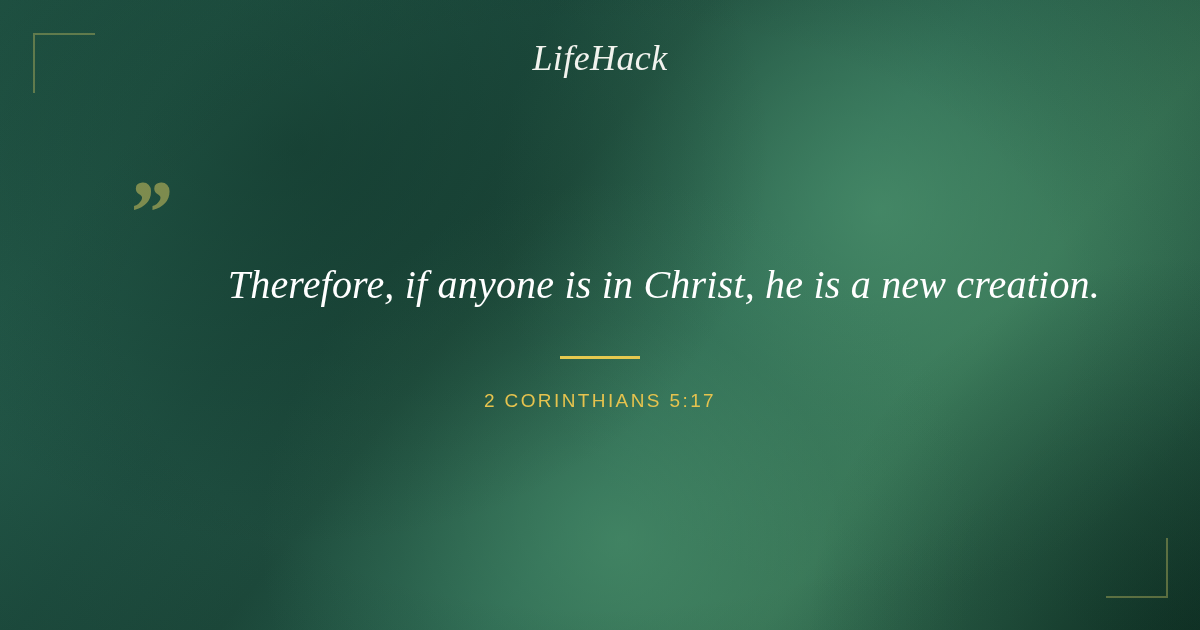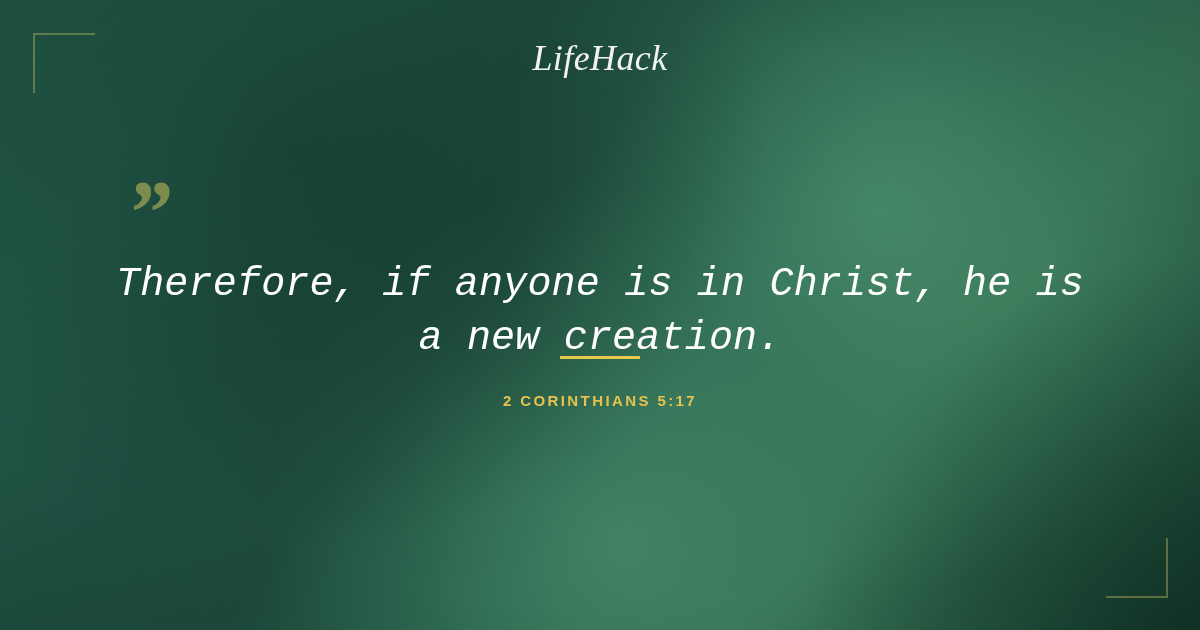--- a/index.html
+++ b/index.html
@@ -114,22 +114,22 @@
     line-height: 90px;
     color: rgba(205, 193, 92, 0.55);
     user-select: none;
   }
   
   .quote-text {
     position: absolute;
     left: 100px;
     top: 258px;
     width: 1000px;
-    text-align: center;
-    font-family: Liberation Mono, monospace;
+    text-align: right;
+    font-family: Liberation Serif, serif;
     font-style: italic;
     font-weight: 400;
     font-size: 40px;
     line-height: 54px;
     letter-spacing: 0.2px;
     color: #ffffff;
   }
   
   .divider {
     position: absolute;
@@ -140,23 +140,23 @@
     background: #e6c94f;
   }
   
   .citation {
     position: absolute;
     left: 0;
     top: 389px;
     width: 1200px;
     text-align: center;
     font-family: "Liberation Sans Narrow", "Liberation Sans", sans-serif;
-    font-size: 15px;
+    font-size: 19px;
     line-height: 24px;
-    font-weight: 700;
+    font-weight: 400;
     letter-spacing: 2.4px;
     color: #e6c34e;
     text-transform: uppercase;
   }
 </style>
 </head>
 <body>
 
 <div id="card">
 

